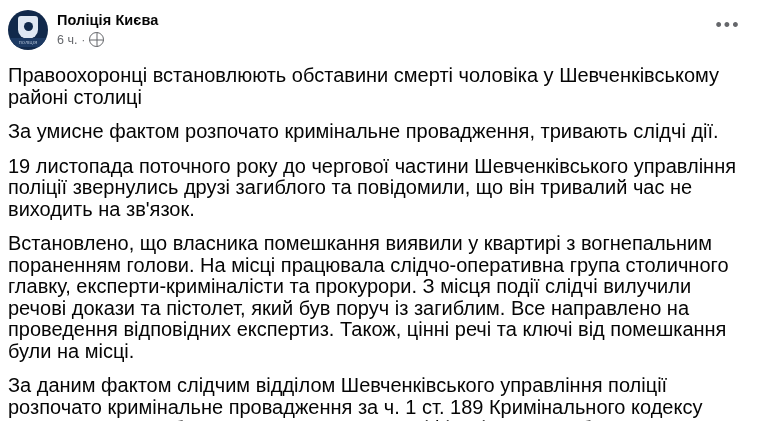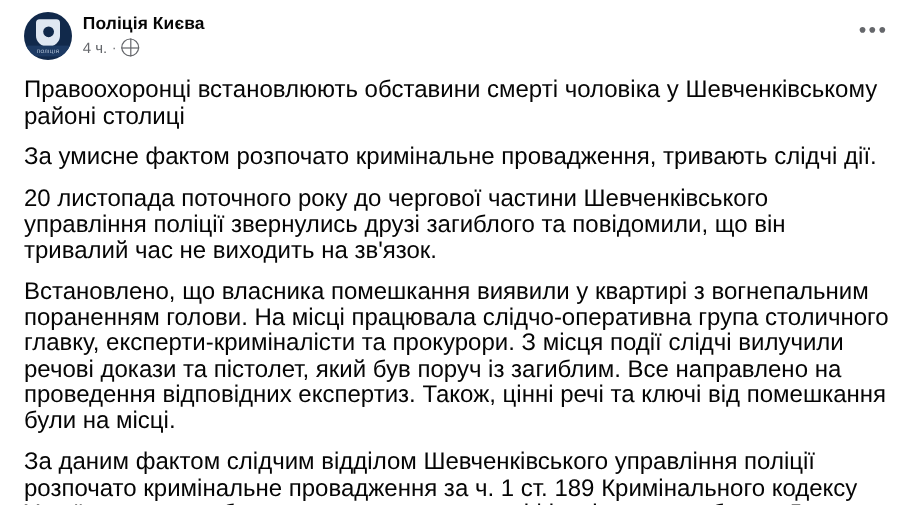--- a/index.html
+++ b/index.html
@@ -11,21 +11,21 @@
     width: 760px;
     height: 421px;
     font-family: "Liberation Sans", sans-serif;
     color: #050505;
     overflow: hidden;
   }
   .post {
     width: 760px;
     height: 421px;
     box-sizing: border-box;
-    padding: 10px 16px 0 20px;
+    padding: 10px 16px 0 8px;
     position: relative;
     background: #fff;
   }
   .post-header {
     display: flex;
     align-items: flex-start;
     height: 46px;
     position: relative;
   }
   .avatar {
@@ -159,29 +159,29 @@
 <div class="post">
 
   <div class="post-header">
     <div class="avatar">
       <div class="shield"></div>
       <div class="band">ПОЛІЦІЯ</div>
     </div>
     <div class="header-text">
       <div class="page-name">Поліція Києва</div>
       <div class="meta-row">
-        <span>4 ч.</span>
+        <span>6 ч.</span>
         <span class="meta-sep">·</span>
         <span class="globe-icon"></span>
       </div>
     </div>
     <div class="more-btn">•••</div>
   </div>
 
   <div class="post-body">
     <p>Правоохоронці встановлюють обставини смерті чоловіка у Шевченківському районі столиці</p>
     <p>За умисне фактом розпочато кримінальне провадження, тривають слідчі дії.</p>
-    <p>20 листопада поточного року до чергової частини Шевченківського управління поліції звернулись друзі загиблого та повідомили, що він тривалий час не виходить на зв'язок.</p>
+    <p>19 листопада поточного року до чергової частини Шевченківського управління поліції звернулись друзі загиблого та повідомили, що він тривалий час не виходить на зв'язок.</p>
     <p>Встановлено, що власника помешкання виявили у квартирі з вогнепальним пораненням голови. На місці працювала слідчо-оперативна група столичного главку, експерти-криміналісти та прокурори. З місця події слідчі вилучили речові докази та пістолет, який був поруч із загиблим. Все направлено на проведення відповідних експертиз. Також, цінні речі та ключі від помешкання були на місці.</p>
     <p>За даним фактом слідчим відділом Шевченківського управління поліції розпочато кримінальне провадження за ч. 1 ст. 189 Кримінального кодексу України, умисне вбивство з додатковою кваліфікацією самогубство. Досудове розслідування триває, у рамках якого встановлюються всі обставини смерті чоловіка.</p>
   </div>
 
 </div>
 
 </body></html>

